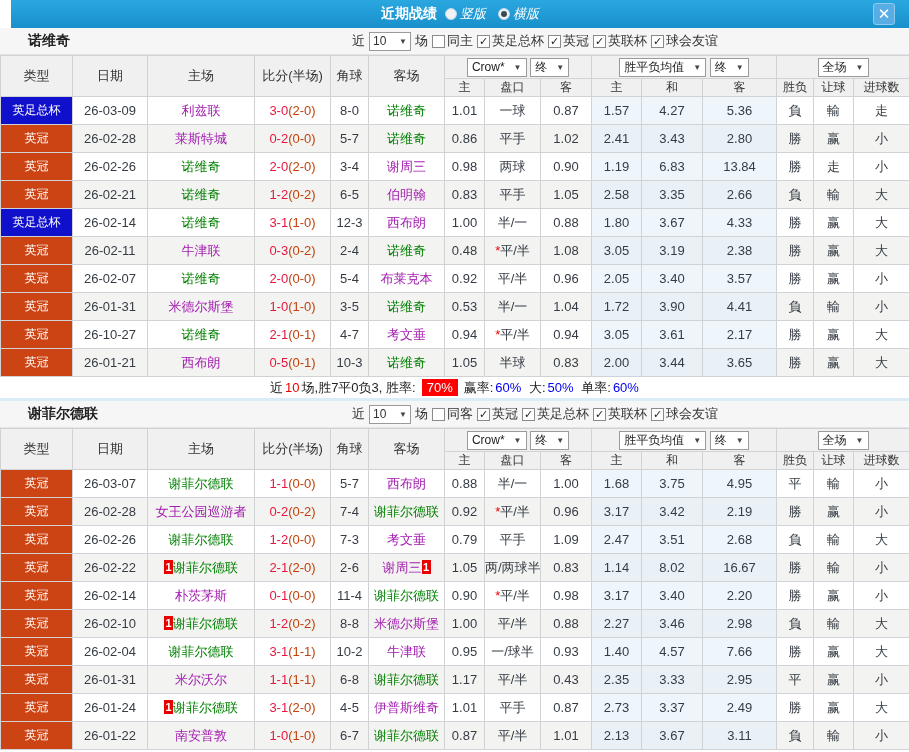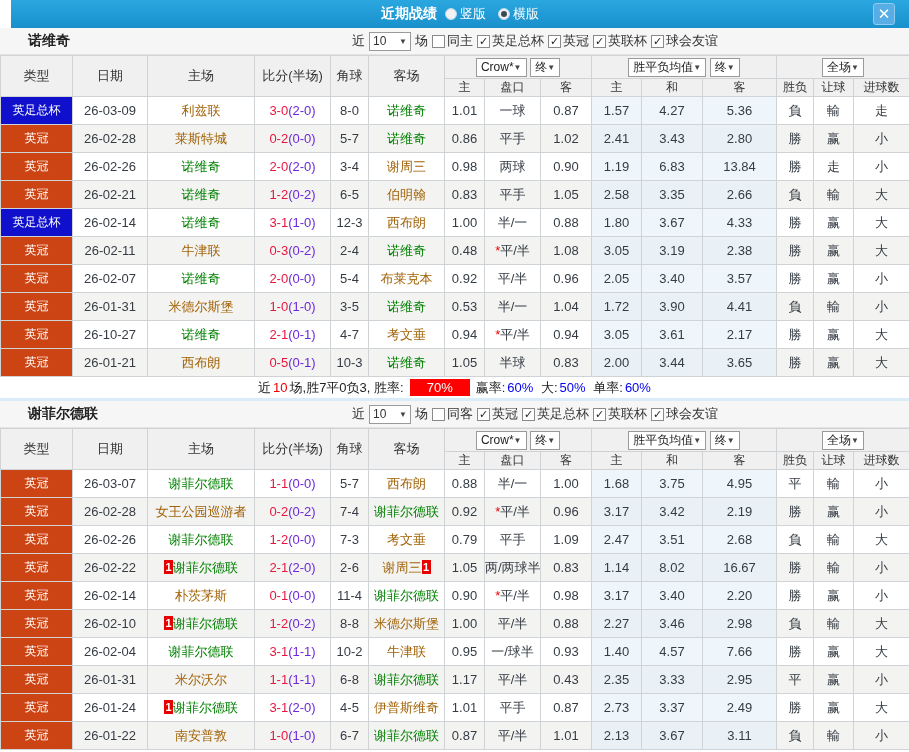--- a/index.html
+++ b/index.html
@@ -7,21 +7,21 @@
   .app { width: 909px; height: 752px; overflow: hidden; background: #fff; position: relative; }
 
   
   .titlebar {
     height: 28px; background: linear-gradient(#2ba7e0, #1890cb);
     display: flex; align-items: center; justify-content: center; position: relative;
     color: #fff;
     margin-left: 11px;
   }
   .titlebar .title { font-weight: bold; font-size: 14px; margin-right: 8px; }
-  .radio-group { display: flex; align-items: flex-start; gap: 12px; font-size: 13px; }
+  .radio-group { display: flex; align-items: flex-start; gap: 12px; font-size: 13px; font-style: italic; }
   .radio { display: inline-flex; align-items: center; gap: 3px; cursor: pointer; }
   .radio .circle {
     width: 12px; height: 12px; border-radius: 50%; background: #f2f2f2;
     border: 1px solid #b5d9ee; display: inline-block; position: relative;
   }
   .radio.checked .circle::after {
     content: ""; position: absolute; left: 2px; top: 2px; width: 6px; height: 6px;
     border-radius: 50%; background: #3a4a55;
   }
   .close-btn {
@@ -63,48 +63,48 @@
   table.matches tbody td { height: 28px; color: #353c44; }
   .sec2 table.matches tbody td { height: 28px; }
 
   table.matches tbody tr:nth-child(even) td { background: #f3f3f1; }
   table.matches tbody td.col-euro { background: #eef6fb; }
   table.matches tbody tr:nth-child(even) td.col-euro { background: #e9f1f6; }
   table.matches td.col-type.c-cup { background: #0f0fcc; color: #fff; font-size: 12px; }
   table.matches td.col-type.c-league { background: #cc4414; color: #fff; font-size: 12px; }
 
   .ft { color: #e5173f; }
-  .ht { color: #6d28d9; }
+  .ht { color: #c2410c; }
   .c-team { color: #008000; }
-  .c-plain { color: #a16207; }
+  .c-plain { color: #a21caf; }
   .c-r { color: #d70008; }
   .c-g { color: #007f00; }
   .c-b { color: #1414d2; }
   .star { color: #e00; }
   .card {
     display: inline-block; background: #e60000; color: #fff; font-size: 11px; font-weight: bold;
     min-width: 9px; height: 14px; line-height: 14px; padding: 0 1px; vertical-align: 1px;
   }
   .card:empty { display: none; }
 
   .dd {
     display: inline-flex; align-items: center; justify-content: space-between;
     background: #fff; border: 1px solid #9a9a9a; height: 19px; padding: 0 4px;
-    font-size: 12px; color: #222; cursor: pointer; gap: 0; vertical-align: middle;
+    font-size: 12px; color: #222; cursor: pointer; gap: 9px; vertical-align: middle;
   }
   .dd .arr { font-size: 8px; color: #444; }
 
   
   .summary {
     height: 24px; display: flex; align-items: center; justify-content: center;
     font-size: 13px; color: #222; gap: 2px; border-bottom: 3px solid #d9ecf7;
   }
   .summary .red { color: #e00; }
   .summary .blue { color: #0000ee; }
-  .summary .rate-badge { background: #ff0000; color: #fff; padding: 1px 17px; margin: 0 4px; }
+  .summary .rate-badge { background: #ff0000; color: #fff; padding: 1px 5px; margin: 0 4px; }
 </style>
 </head>
 <body>
 
 <div class="app">
 
   <div class="titlebar">
     <span class="title">近期战绩</span>
     <span class="radio-group">
       <span class="radio">

